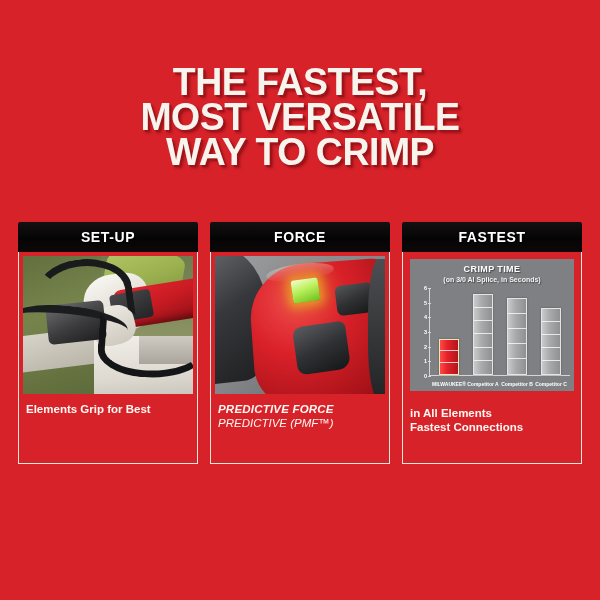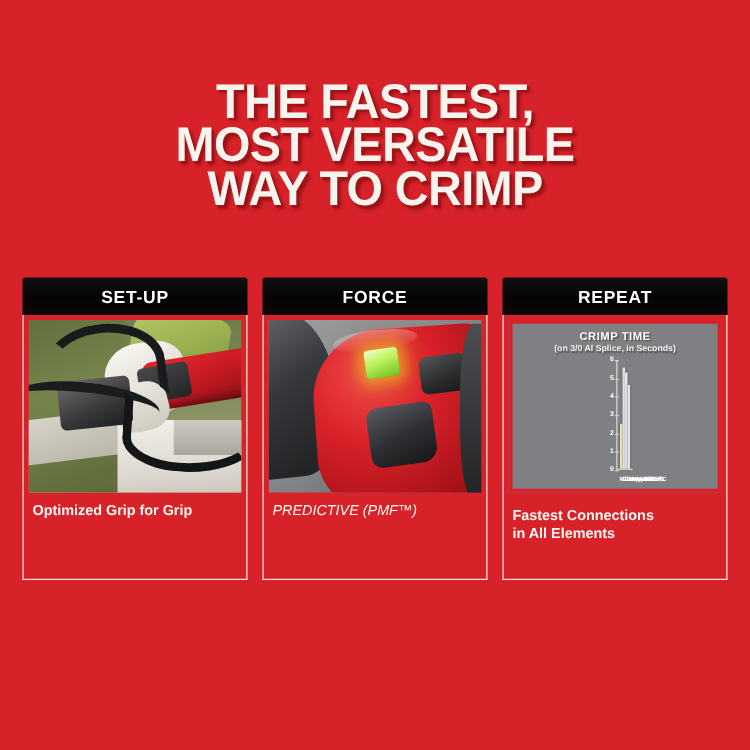--- a/index.html
+++ b/index.html
@@ -224,21 +224,20 @@
   
   .chart-wrap {
     height:138px;
     margin:4px;
     background:#7e8083;
     border:3px solid #d8222a;
     position:relative;
     padding:5px 4px 2px 4px;
     display:flex;
     flex-direction:column;
-    align-items:center;
   }
   .chart-title {
     text-align:center;
     color:#ffffff;
     font-weight:bold;
     font-size:9px;
     letter-spacing:0.4px;
     line-height:10px;
     text-shadow:1px 1px 1px rgba(0,0,0,.45);
   }
@@ -352,45 +351,46 @@
         <div class="glove"></div>
         <div class="tool"></div>
         <div class="tool-dark"></div>
         <div class="glove2"></div>
         <div class="head"></div>
         <div class="cable-a"></div>
         <div class="cable-b"></div>
         <div class="cable-c"></div>
       </div>
       <div class="caption">
-        <span class="c-line">Optimized Grip for Grip</span>
+        <span class="c-line">Elements Grip for Best</span>
       </div>
     </div>
   </div>
 
   <div class="panel">
     <div class="panel-header">FORCE</div>
     <div class="panel-body">
       <div class="media ph2">
         <div class="body-dark"></div>
         <div class="body-red"></div>
         <div class="shine"></div>
         <div class="led"></div>
         <div class="btn-top"></div>
         <div class="btn-main"></div>
         <div class="edge"></div>
       </div>
       <div class="caption">
+        <span class="c-em">PREDICTIVE FORCE</span>
         <span class="c-sub">PREDICTIVE (PMF™)</span>
       </div>
     </div>
   </div>
 
   <div class="panel">
-    <div class="panel-header">REPEAT</div>
+    <div class="panel-header">FASTEST</div>
     <div class="panel-body">
       <div class="chart-wrap">
         <div class="chart-title">CRIMP TIME</div>
         <div class="chart-sub">(on 3/0 Al Splice, in Seconds)</div>
         <div class="plot">
           <div class="yaxis">
               <div class="ytick" style="top: 100%;">0</div>
               <div class="ytick" style="top: 83.3333%;">1</div>
               <div class="ytick" style="top: 66.6667%;">2</div>
               <div class="ytick" style="top: 50%;">3</div>
@@ -431,19 +431,19 @@
                   <div class="seg" style="bottom: 40%;"></div>
                   <div class="seg" style="bottom: 60%;"></div>
                   <div class="seg" style="bottom: 80%;"></div>
                 </div>
                 <div class="bar-label">Competitor C</div>
               </div>
             </div>
         </div>
       </div>
       <div class="caption">
+        <span class="c-line">in All Elements</span>
         <span class="c-line">Fastest Connections</span>
-        <span class="c-line">in All Elements</span>
       </div>
     </div>
   </div>
 
 </div>
 
 </body></html>

